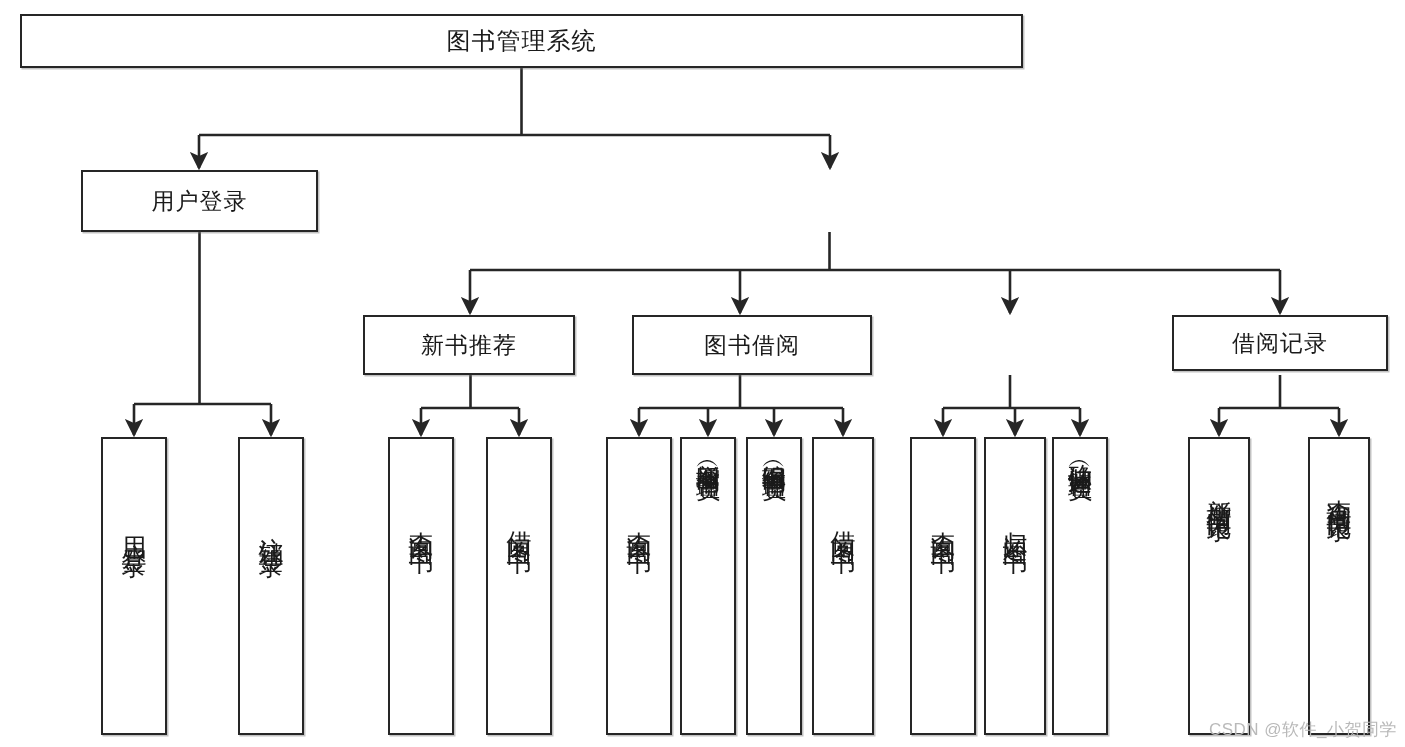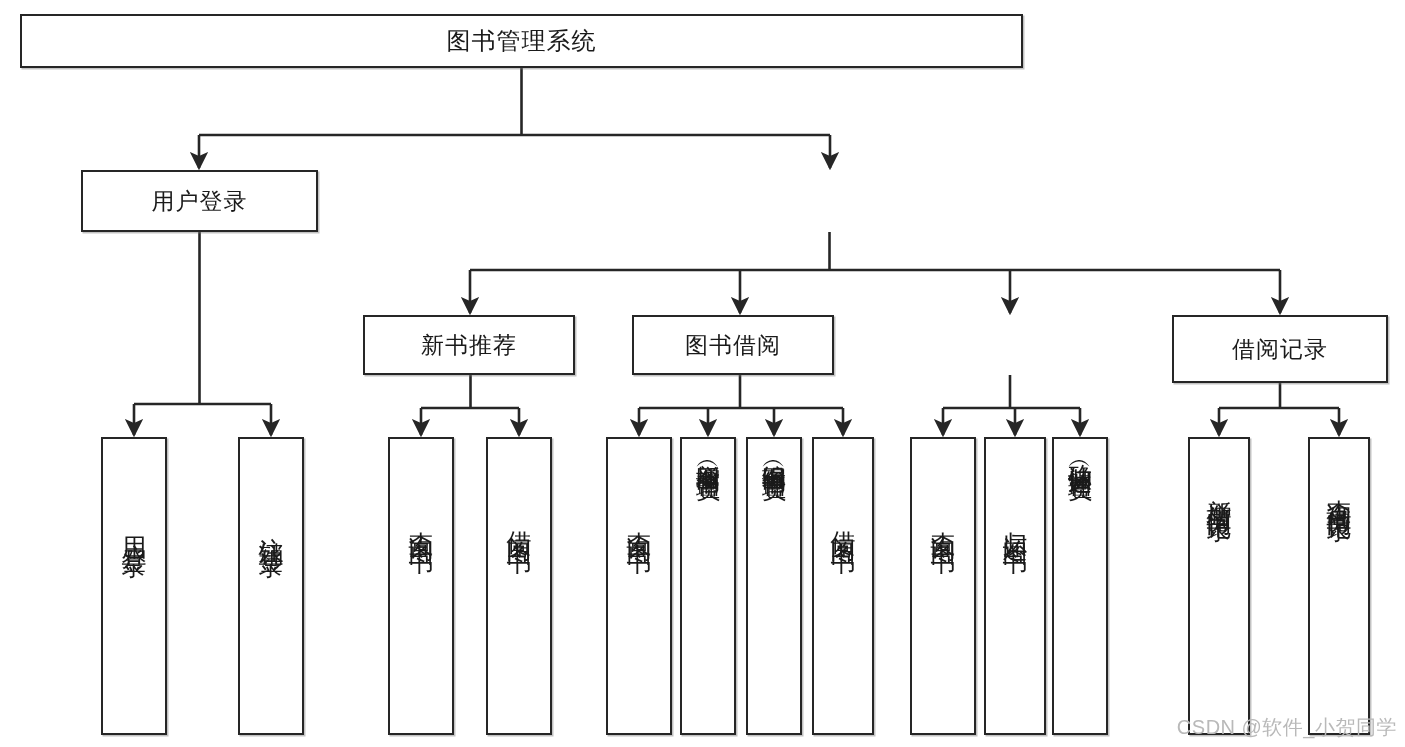--- a/index.html
+++ b/index.html
@@ -72,21 +72,21 @@
     font-size: 24px;
     letter-spacing: 2px;
   }
   .node.vert.mid .label {
     letter-spacing: 6px;
   }
   #watermark {
     position: absolute;
     right: 8px;
     bottom: 6px;
-    font-size: 20px;
+    font-size: 17px;
     color: #b9b9b9;
     letter-spacing: 0.5px;
     white-space: nowrap;
   }
 </style>
 </head>
 <body>
 
 <div id="diagram-root">
 
@@ -144,24 +144,24 @@
     <span class="label">图书管理系统</span>
   </div>
 
   <div class="node horiz" style="left:81px; top:170px; width:237px; height:62px;">
     <span class="label">用户登录</span>
   </div>
 
   <div class="node horiz" style="left:363px; top:315px; width:212px; height:60px;">
     <span class="label">新书推荐</span>
   </div>
-  <div class="node horiz" style="left:632px; top:315px; width:202px; height:60px;">
+  <div class="node horiz" style="left:632px; top:315px; width:240px; height:60px;">
     <span class="label">图书借阅</span>
   </div>
-  <div class="node horiz" style="left:1172px; top:315px; width:216px; height:68px;">
+  <div class="node horiz" style="left:1172px; top:315px; width:216px; height:56px;">
     <span class="label">借阅记录</span>
   </div>
 
   <div class="node vert mid" style="left:101px; top:437px; width:66px; height:298px; padding-top:78px;">
     <span class="label">用户登录</span>
   </div>
   <div class="node vert mid" style="left:238px; top:437px; width:66px; height:298px; padding-top:78px;">
     <span class="label">注销登录</span>
   </div>
 

